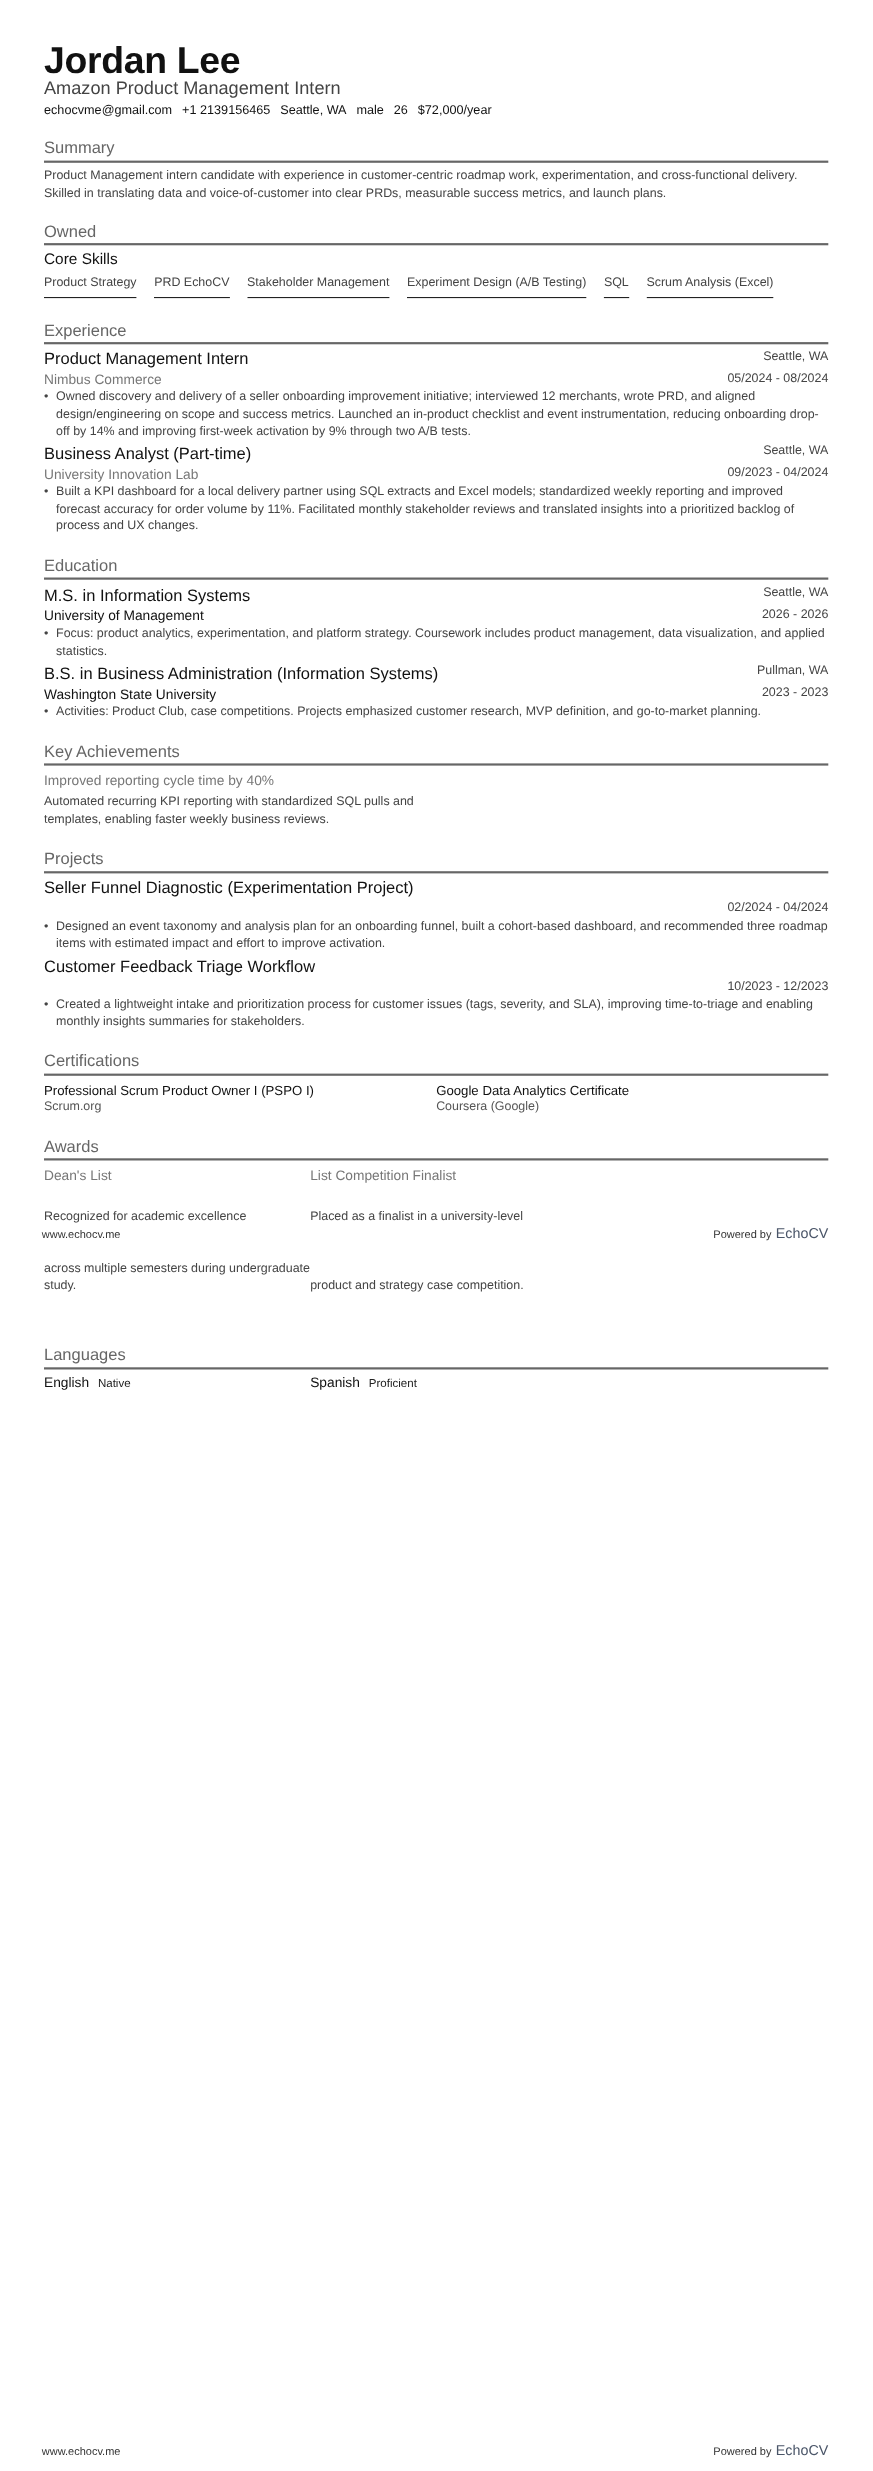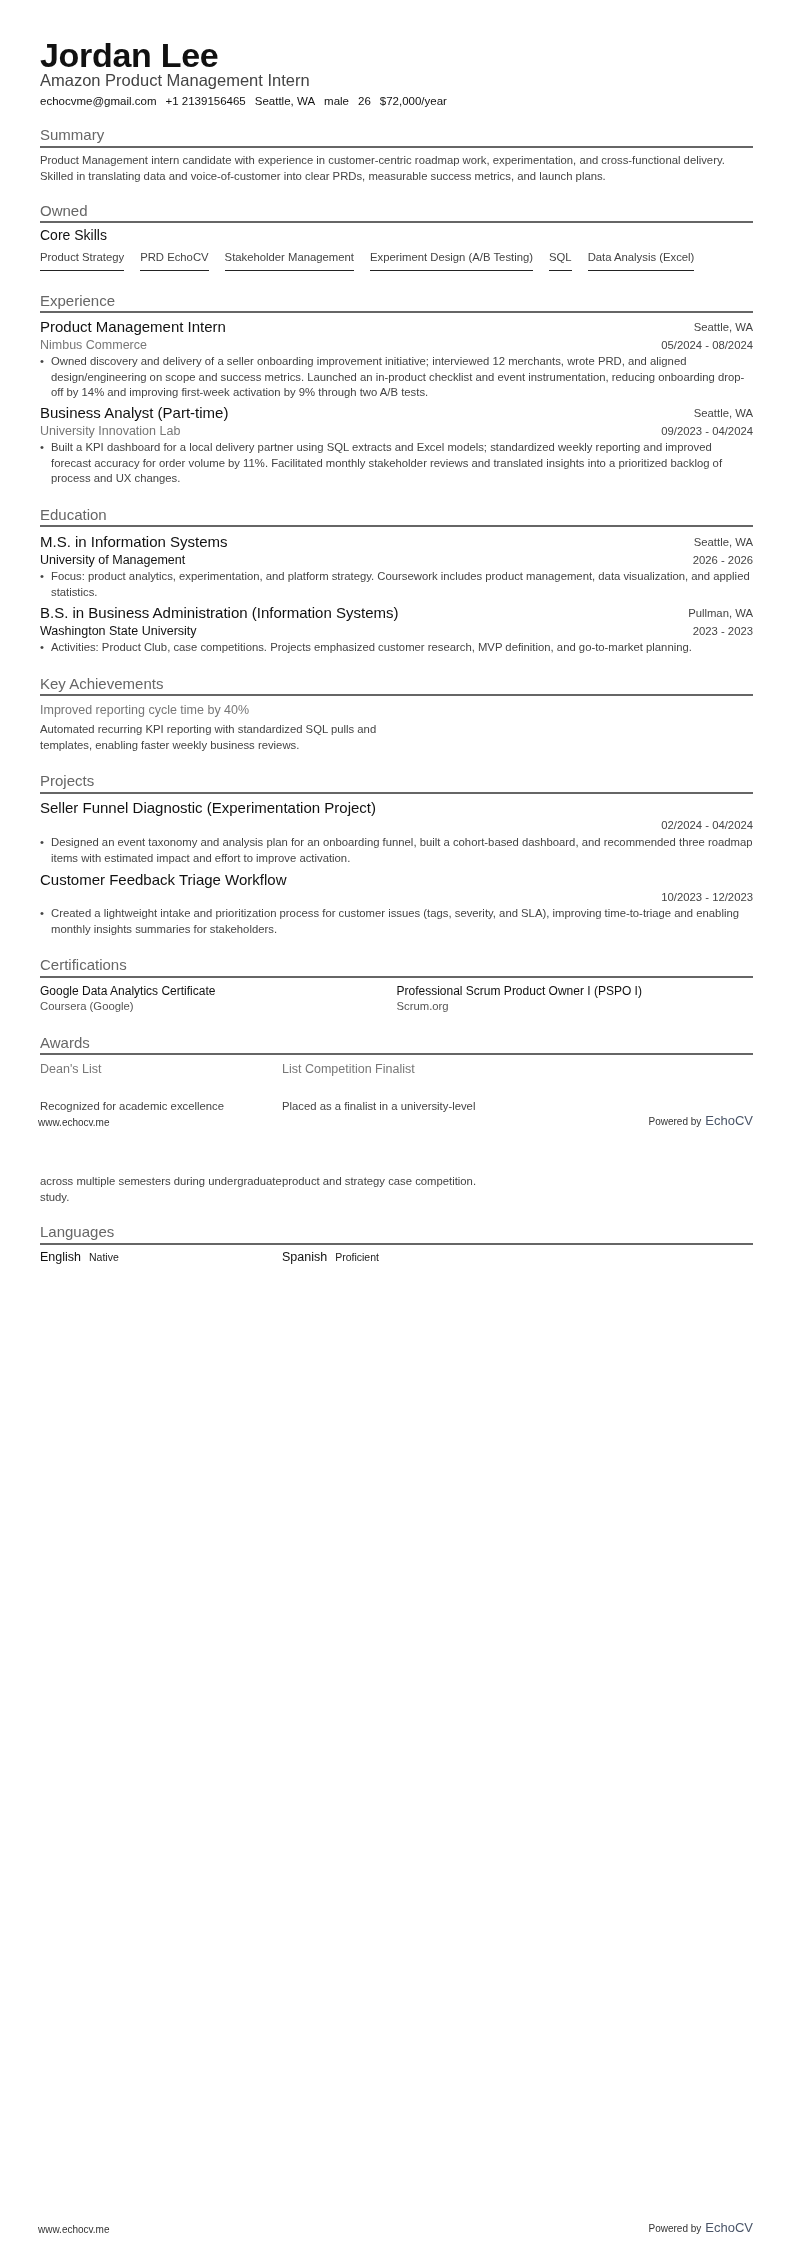--- a/index.html
+++ b/index.html
@@ -9,21 +9,21 @@
   .name { left:40px; top:36px; font-size:34px; font-weight:bold; color:#111; letter-spacing:-0.3px; }
   .subtitle { left:40px; top:71px; font-size:16.5px; color:#444; }
   .contact { left:40px; top:95px; font-size:11.5px; color:#111; display:flex; gap:9px; }
   .sec-h { left:40px; font-size:15px; color:#666; }
   .rule { left:40px; width:713px; height:2px; background:#666; }
   .body-text { font-size:11.3px; color:#444; line-height:15.5px; }
   .summary { left:40px; top:153px; width:713px; }
   .core-label { left:40px; top:227px; font-size:14px; color:#111; }
   .skills { left:40px; top:251px; display:flex; gap:16px; font-size:11.3px; color:#444; }
   .skill { padding-bottom:7px; border-bottom:1.5px solid #222; white-space:nowrap; }
-  .row { left:40px; width:713px; display:flex; justify-content:space-between; align-items:center; }
+  .row { left:40px; width:713px; display:flex; justify-content:space-between; align-items:flex-start; }
   .item-title { font-size:15px; color:#111; }
   .item-right { font-size:11.3px; color:#444; }
   .org-grey { font-size:12.5px; color:#777; }
   .org-dark { font-size:12.5px; color:#111; }
   .bullets { left:40px; width:713px; list-style:none; }
   .bullets li { position:relative; padding-left:11px; font-size:11.3px; color:#444; line-height:15.5px; }
   .bullets li::before { content:"•"; position:absolute; left:0; top:0; }
   .two-col { left:40px; width:713px; display:flex; }
   .col { width:50%; padding-right:14px; }
   .ach-title { font-size:12.5px; color:#777; margin-bottom:5px; }
@@ -60,21 +60,21 @@
 
 <div class="abs sec-h" style="top:202px;">Owned</div>
 <div class="abs rule" style="top:221px;"></div>
 <div class="abs core-label">Core Skills</div>
 <div class="abs skills">
   <span class="skill">Product Strategy</span>
   <span class="skill">PRD EchoCV</span>
   <span class="skill">Stakeholder Management</span>
   <span class="skill">Experiment Design (A/B Testing)</span>
   <span class="skill">SQL</span>
-  <span class="skill">Data Analysis (Excel)</span>
+  <span class="skill">Scrum Analysis (Excel)</span>
 </div>
 
 <div class="abs sec-h" style="top:292px;">Experience</div>
 <div class="abs rule" style="top:311px;"></div>
 
 <div class="abs row" style="top:318px;">
   <span class="item-title">Product Management Intern</span>
   <span class="item-right">Seattle, WA</span>
 </div>
 <div class="abs row" style="top:338px;">
@@ -153,26 +153,26 @@
   <span class="item-right">10/2023 - 12/2023</span>
 </div>
 <ul class="abs bullets" style="top:906px;">
   <li>Created a lightweight intake and prioritization process for customer issues (tags, severity, and SLA), improving time-to-triage and enabling monthly insights summaries for stakeholders.</li>
 </ul>
 
 <div class="abs sec-h" style="top:956px;">Certifications</div>
 <div class="abs rule" style="top:976px;"></div>
 <div class="abs two-col" style="top:984px;">
   <div class="col">
+    <div class="cert-title">Professional Scrum Product Owner I (PSPO I)</div>
+    <div class="cert-issuer">Scrum.org</div>
+  </div>
+  <div class="col">
     <div class="cert-title">Google Data Analytics Certificate</div>
     <div class="cert-issuer">Coursera (Google)</div>
-  </div>
-  <div class="col">
-    <div class="cert-title">Professional Scrum Product Owner I (PSPO I)</div>
-    <div class="cert-issuer">Scrum.org</div>
   </div>
 </div>
 
 <div class="abs sec-h" style="top:1034px;">Awards</div>
 <div class="abs rule" style="top:1053px;"></div>
 <div class="abs two-col" style="top:1062px;">
   <div class="award-col1">
     <div class="award-title">Dean's List</div>
     <div class="body-text">Recognized for academic excellence</div>
   </div>
@@ -181,21 +181,21 @@
     <div class="body-text">Placed as a finalist in a university-level</div>
   </div>
 </div>
 
 <div class="abs footer-l" style="top:1117px;">www.echocv.me</div>
 <div class="abs footer-r" style="top:1113px;">
   <span>Powered by</span>
   <span class="footer-brand">EchoCV</span>
 </div>
 
-<div class="abs two-col" style="top:1174px;">
+<div class="abs two-col" style="top:1146px;align-items:flex-end;">
   <div class="award-col1">
     <div class="body-text">across multiple semesters during undergraduate study.</div>
   </div>
   <div class="award-col2">
     <div class="body-text">product and strategy case competition.</div>
   </div>
 </div>
 
 <div class="abs sec-h" style="top:1223px;">Languages</div>
 <div class="abs rule" style="top:1243px;"></div>

